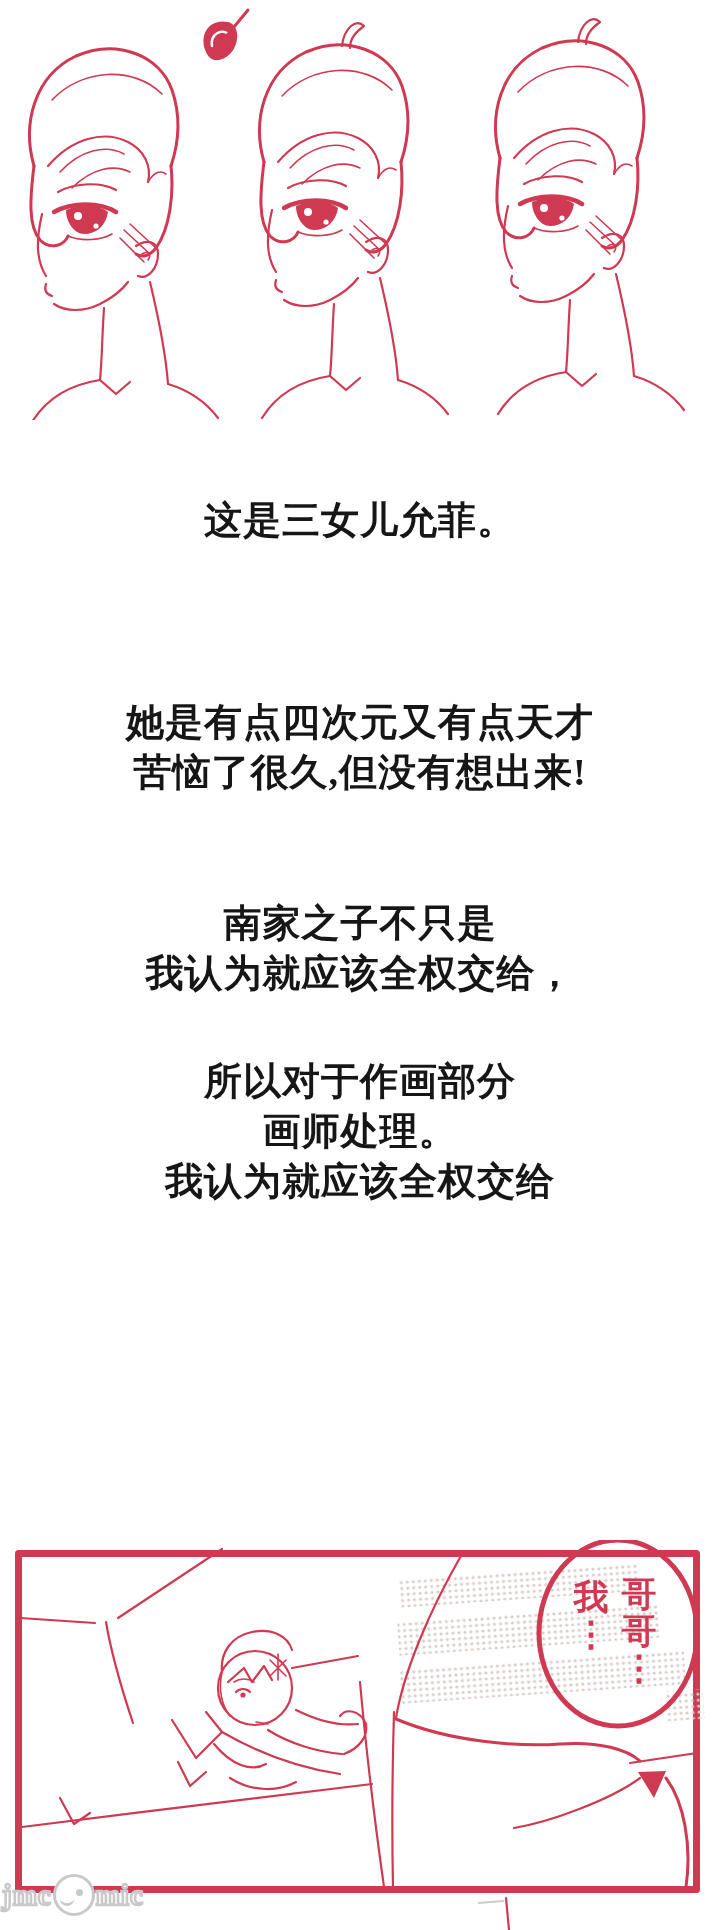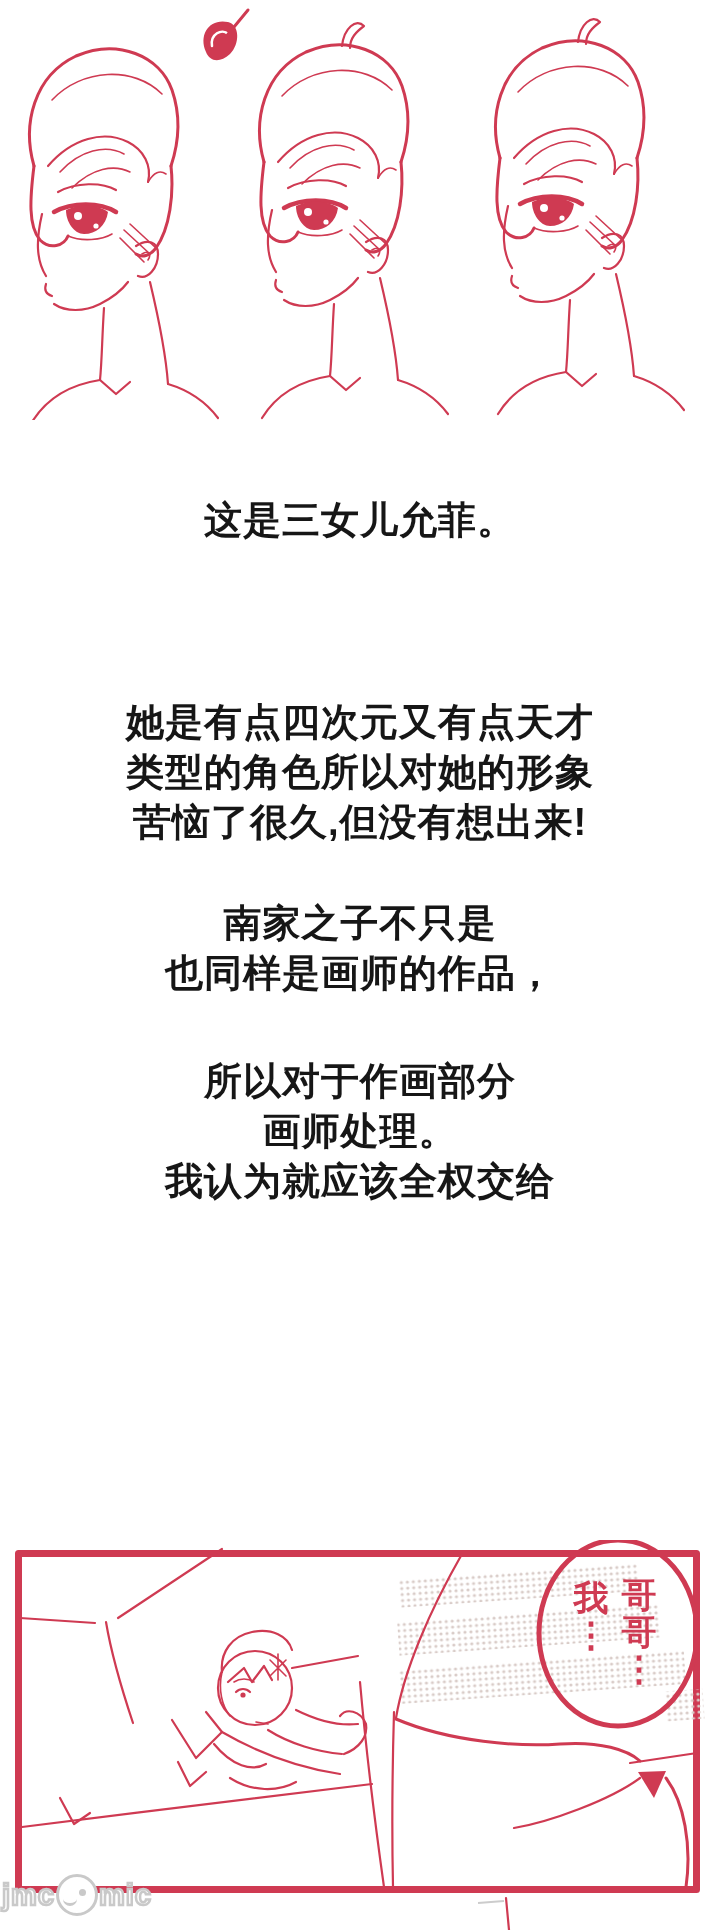--- a/index.html
+++ b/index.html
@@ -5,21 +5,21 @@
   :root{
     --ink:#cf3a52;
     --text-black:#161616;
     --halftone:#d9ccc8;
     --wm:#c9c9c9;
     --bg:#ffffff;
   }
   html,body{margin:0;padding:0;background:#fff;}
   .page{
     position:relative;width:720px;height:1930px;background:var(--bg);
-    overflow:hidden;font-family:Liberation Sans, sans-serif;
+    overflow:hidden;font-family:Liberation Serif, serif;
   }
   svg .ink{stroke:var(--ink);fill:none;stroke-linecap:round;stroke-linejoin:round;}
   svg .ink-fill{fill:var(--ink);stroke:none;}
   svg .w15{stroke-width:1.6;} svg .w2{stroke-width:2.2;} svg .w3{stroke-width:3;}
   svg .w4{stroke-width:4.5;} svg .w7{stroke-width:7;}
   .para{
     position:absolute;left:0;width:720px;text-align:center;
     color:var(--text-black);font-size:38px;font-weight:700;line-height:50px;
     letter-spacing:1px;white-space:nowrap;
   }
@@ -105,26 +105,25 @@
       <path d="M212,46 C210,34 222,28 228,34" stroke="#ffffff" stroke-width="2.5" fill="none" stroke-linecap="round"></path>
       <path class="ink w3" d="M248,10 L220,44"></path>
     </g>
   </svg>
 
   <div class="para" style="top:495px">
     <div>这是三女儿允菲。</div>
   </div>
   <div class="para" style="top:697px">
     <div>她是有点四次元又有点天才</div>
-    <div>类型的角色所以对她的形象</div>
     <div>苦恼了很久,但没有想出来!</div>
   </div>
   <div class="para" style="top:898px">
     <div>南家之子不只是</div>
-    <div>也同样是画师的作品，</div>
+    <div>我认为就应该全权交给，</div>
   </div>
   <div class="para" style="top:1056px">
     <div>所以对于作画部分</div>
     <div>画师处理。</div>
     <div>我认为就应该全权交给</div>
   </div>
 
   <svg class="panel-svg" width="720" height="390" viewBox="0 0 720 390">
 
     <rect x="18.5" y="13.5" width="678" height="336" class="ink w7"></rect>

